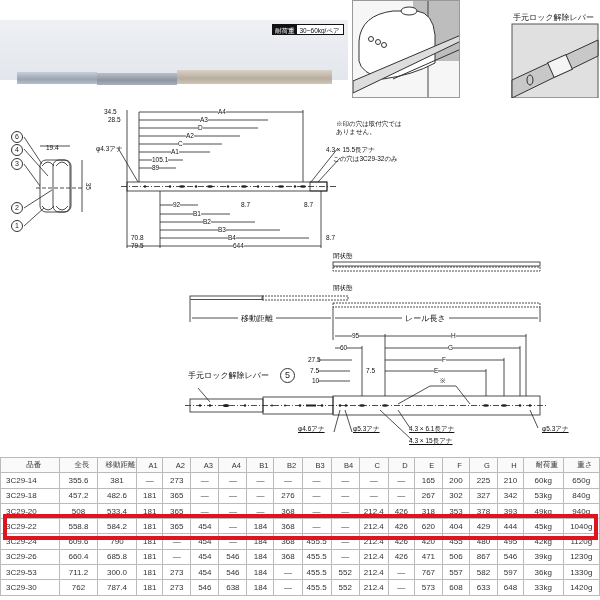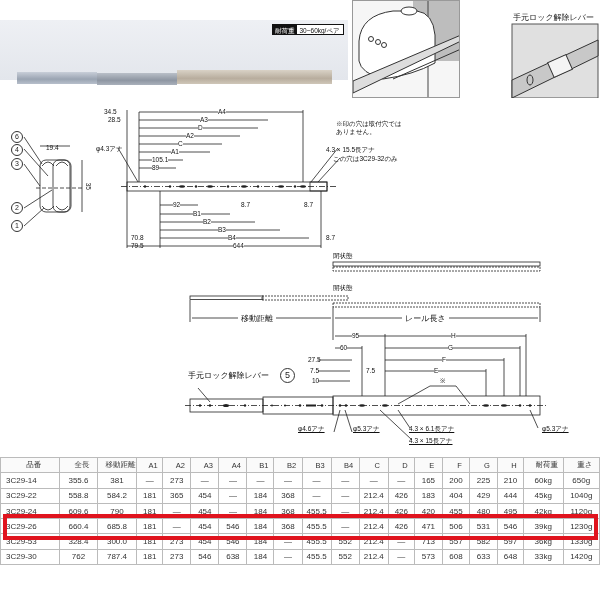--- a/index.html
+++ b/index.html
@@ -320,34 +320,76 @@
         <td>—</td>
         <td>—</td>
         <td>165</td>
         <td>200</td>
         <td>225</td>
         <td>210</td>
         <td>60kg</td>
         <td>650g</td>
       </tr>
       <tr>
+        <td>3C29-18</td>
+        <td>457.2</td>
+        <td>482.6</td>
+        <td>181</td>
+        <td>365</td>
+        <td>—</td>
+        <td>—</td>
+        <td>—</td>
+        <td>276</td>
+        <td>—</td>
+        <td>—</td>
+        <td>—</td>
+        <td>—</td>
+        <td>267</td>
+        <td>302</td>
+        <td>327</td>
+        <td>342</td>
+        <td>53kg</td>
+        <td>840g</td>
+      </tr>
+      <tr>
+        <td>3C29-20</td>
+        <td>508</td>
+        <td>533.4</td>
+        <td>181</td>
+        <td>365</td>
+        <td>—</td>
+        <td>—</td>
+        <td>—</td>
+        <td>368</td>
+        <td>—</td>
+        <td>—</td>
+        <td>212.4</td>
+        <td>426</td>
+        <td>318</td>
+        <td>353</td>
+        <td>378</td>
+        <td>393</td>
+        <td>49kg</td>
+        <td>940g</td>
+      </tr>
+      <tr>
         <td>3C29-22</td>
         <td>558.8</td>
         <td>584.2</td>
         <td>181</td>
         <td>365</td>
         <td>454</td>
         <td>—</td>
         <td>184</td>
         <td>368</td>
         <td>—</td>
         <td>—</td>
         <td>212.4</td>
         <td>426</td>
-        <td>183</td>
+        <td>620</td>
         <td>404</td>
         <td>429</td>
         <td>444</td>
         <td>45kg</td>
         <td>1040g</td>
       </tr>
       <tr>
         <td>3C29-24</td>
         <td>609.6</td>
         <td>790</td>
@@ -377,40 +419,40 @@
         <td>454</td>
         <td>546</td>
         <td>184</td>
         <td>368</td>
         <td>455.5</td>
         <td>—</td>
         <td>212.4</td>
         <td>426</td>
         <td>471</td>
         <td>506</td>
-        <td>531</td>
+        <td>867</td>
         <td>546</td>
         <td>39kg</td>
         <td>1230g</td>
       </tr>
       <tr>
         <td>3C29-53</td>
-        <td>328.4</td>
+        <td>711.2</td>
         <td>300.0</td>
         <td>181</td>
         <td>273</td>
         <td>454</td>
         <td>546</td>
         <td>184</td>
         <td>—</td>
         <td>455.5</td>
         <td>552</td>
         <td>212.4</td>
         <td>—</td>
-        <td>713</td>
+        <td>767</td>
         <td>557</td>
         <td>582</td>
         <td>597</td>
         <td>36kg</td>
         <td>1330g</td>
       </tr>
       <tr>
         <td>3C29-30</td>
         <td>762</td>
         <td>787.4</td>

